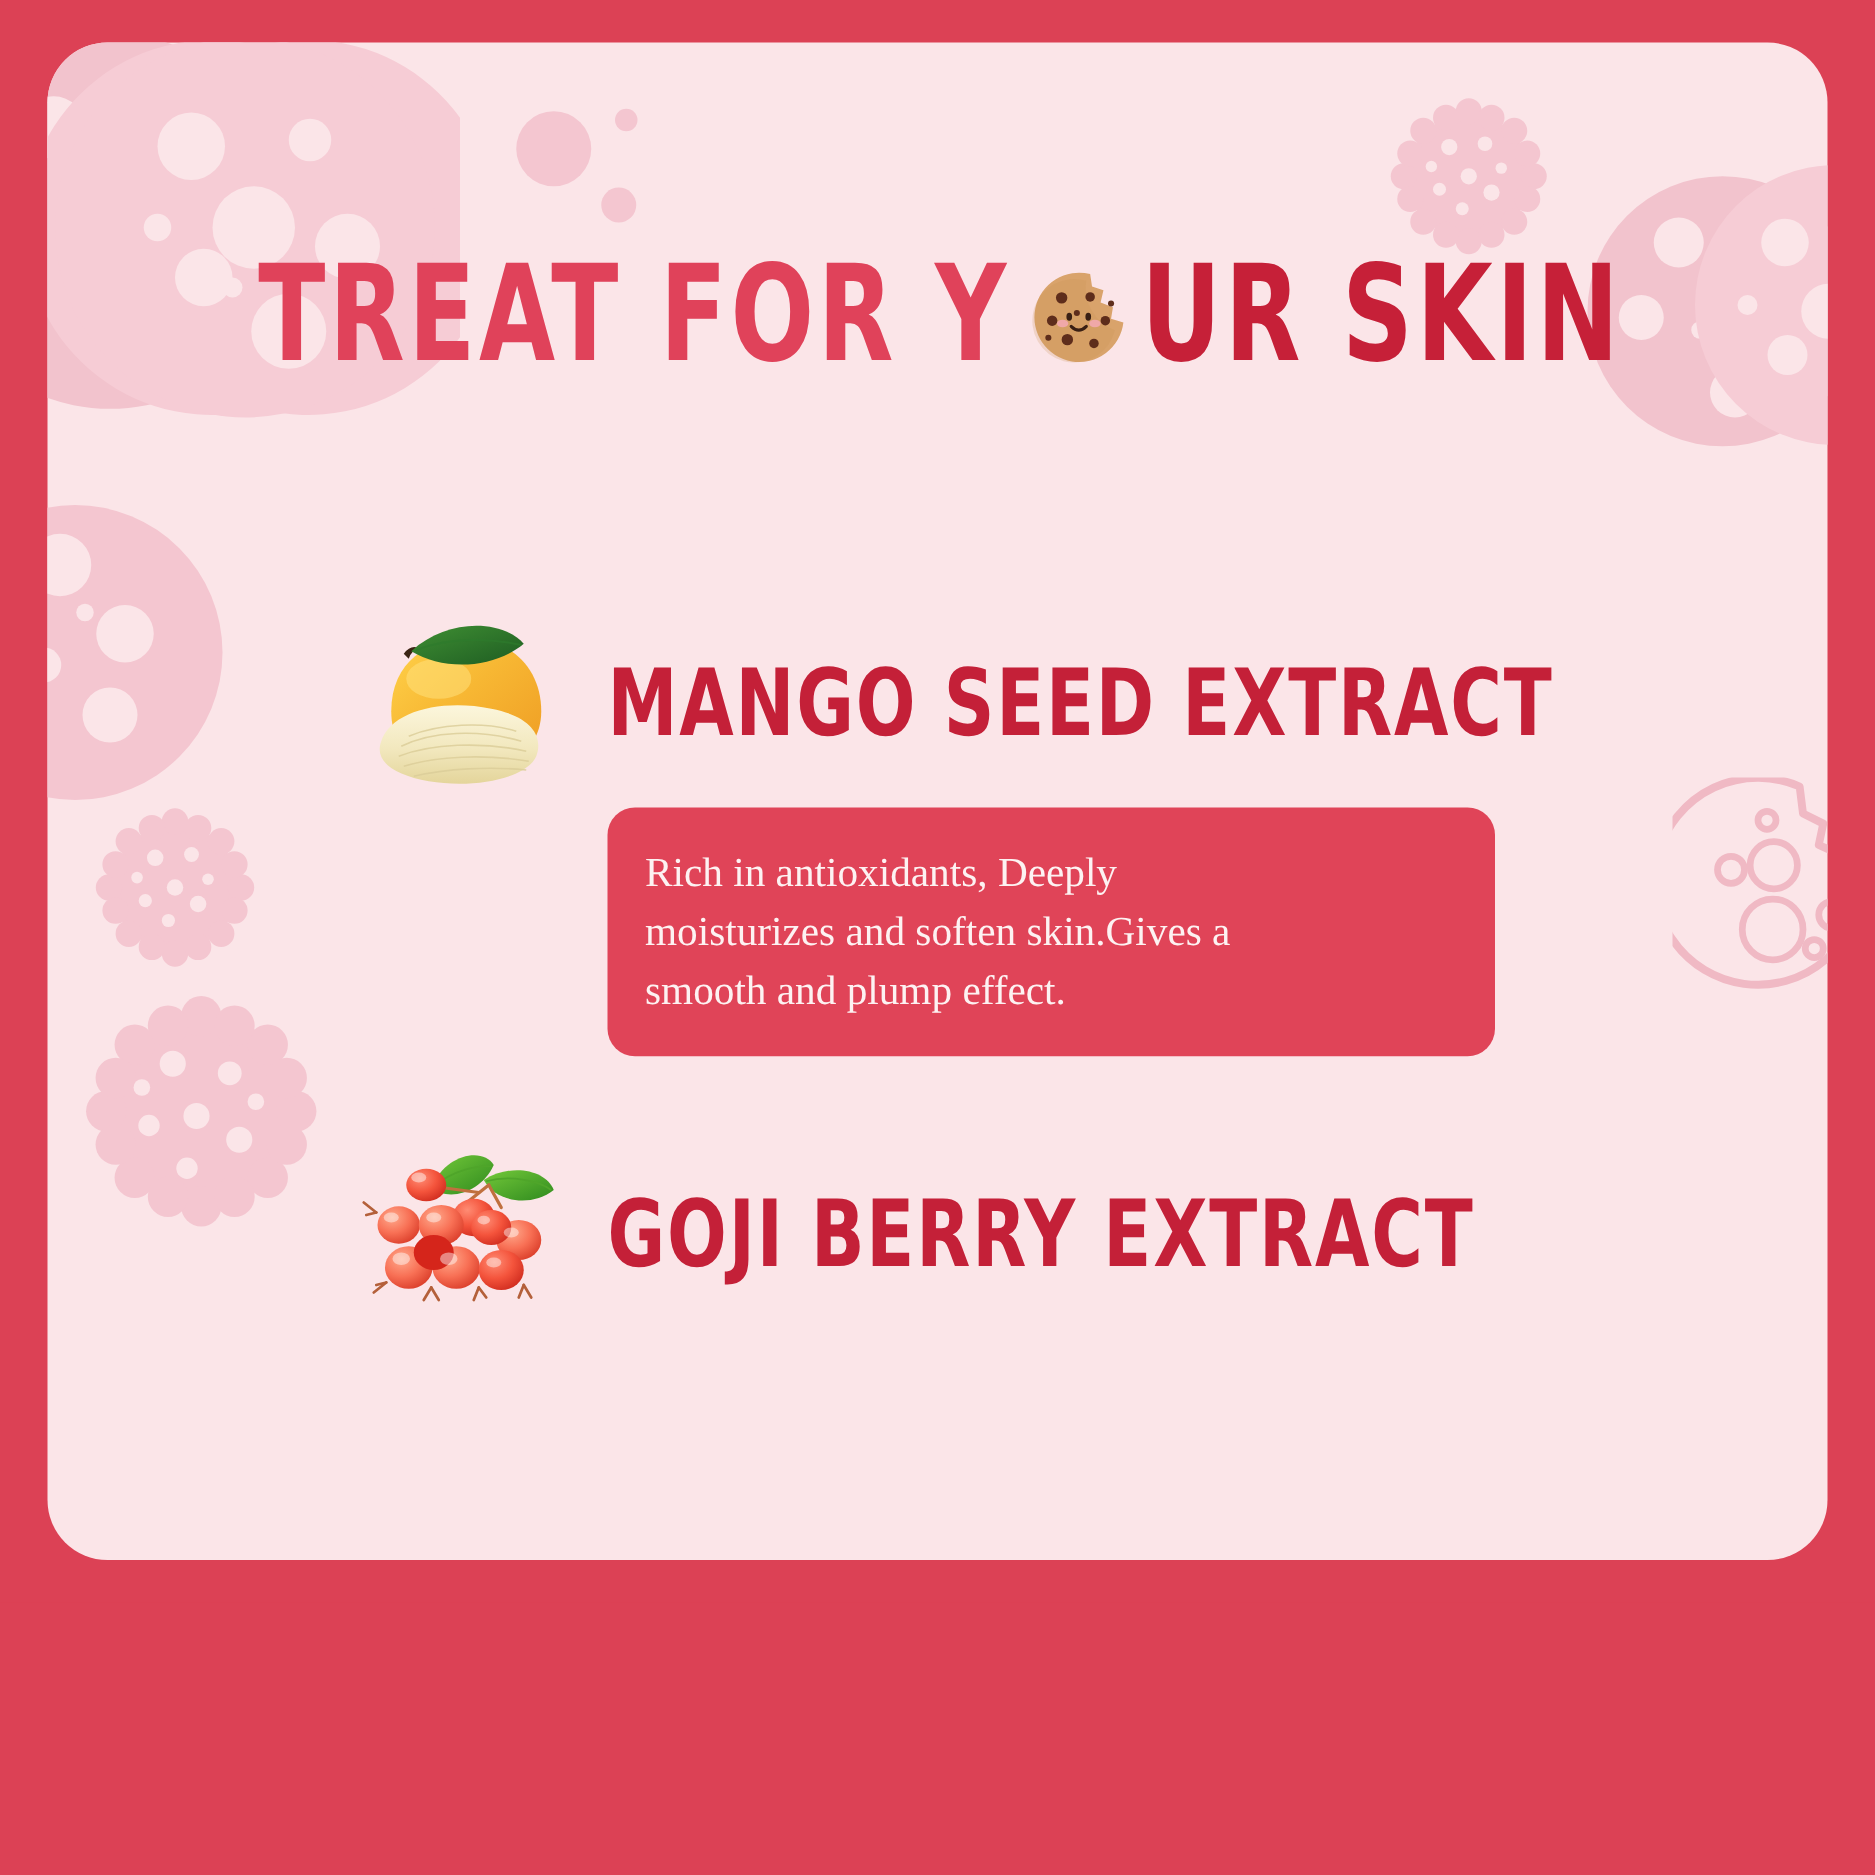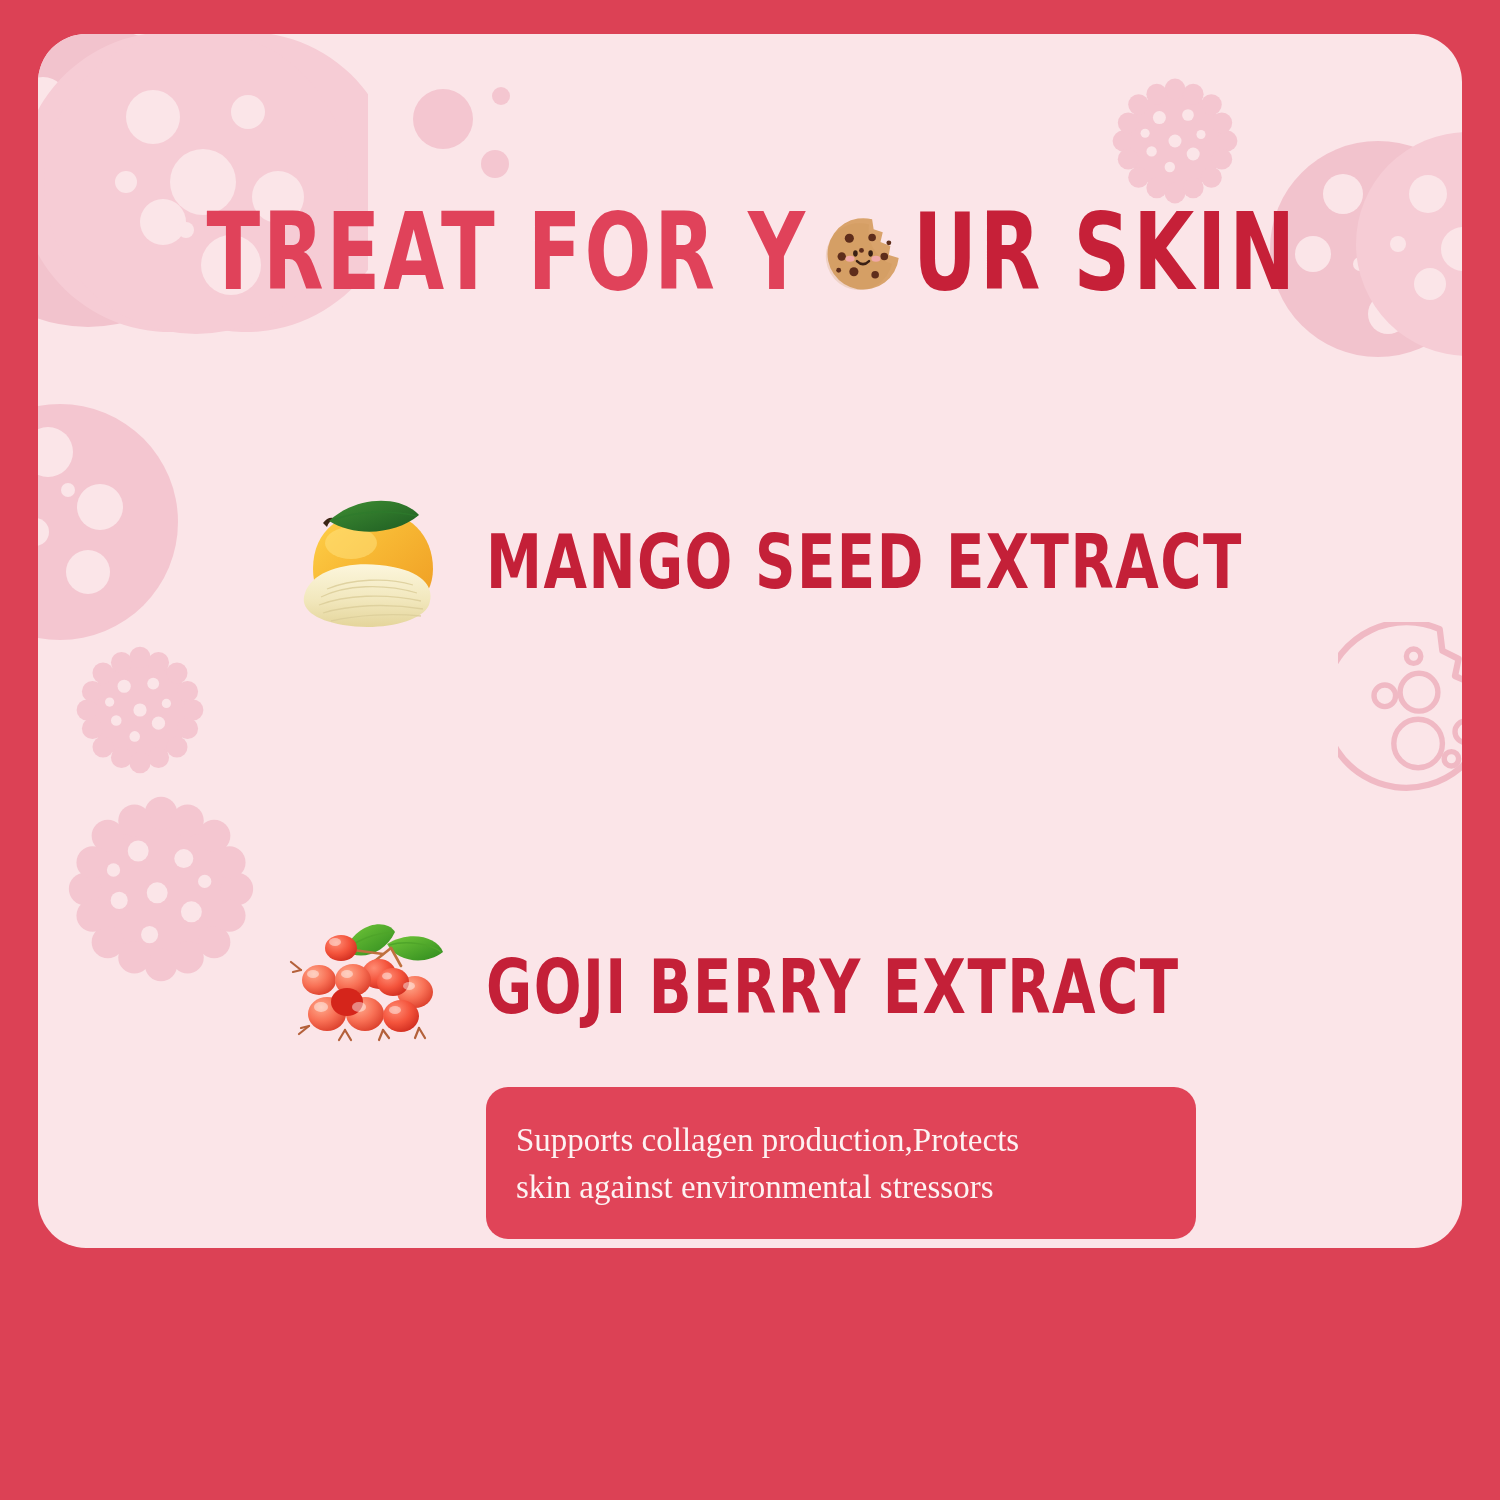--- a/index.html
+++ b/index.html
@@ -495,20 +495,25 @@
               <path d="M36 116 C62 106 102 104 138 112"></path>
               <path d="M40 124 C66 116 104 114 140 120"></path>
               <path d="M48 132 C74 126 108 124 138 127"></path>
               <path d="M44 100 C68 90 104 88 130 96"></path>
             </g>
           </svg>
         </div>
 
         <div class="sec-body">
           <div class="sec-heading">MANGO SEED EXTRACT</div>
+          <div class="sec-box" id="box-mango">
+            <div class="sec-text">Rich in antioxidants, Deeply
+moisturizes and soften skin.Gives a
+smooth and plump effect.</div>
+          </div>
         </div>
       </div>
 
       <div class="section" id="section-goji">
 
         <div class="thumb">
           <svg viewBox="0 0 180 150">
             <defs>
               <radialGradient id="berryA" cx="35%" cy="30%" r="75%">
                 <stop offset="0%" stop-color="#FF8C74"></stop>
@@ -571,22 +576,18 @@
               <path d="M136 114 L142 124"></path>
                 <path d="M136 114 L132 124"></path>
               <path d="M18 56 L8 48"></path>
                 <path d="M18 56 L10 58"></path>
             </g>
           </svg>
         </div>
 
         <div class="sec-body">
           <div class="sec-heading">GOJI BERRY EXTRACT</div>
-          <div class="sec-box" id="box-goji">
-            <div class="sec-text">Supports collagen production,Protects
-skin against environmental stressors</div>
-          </div>
         </div>
       </div>
 
     </div>
   </div>
 </div>
 
 </body></html>

